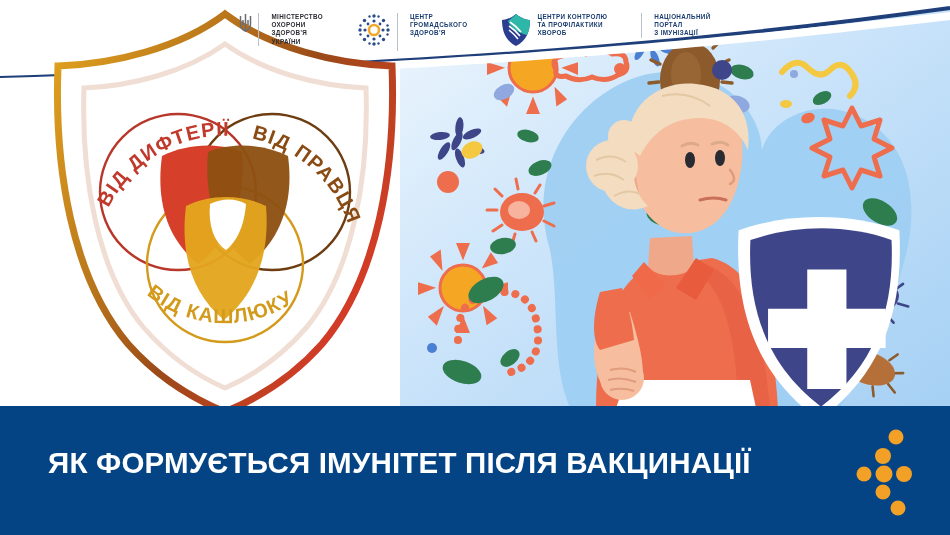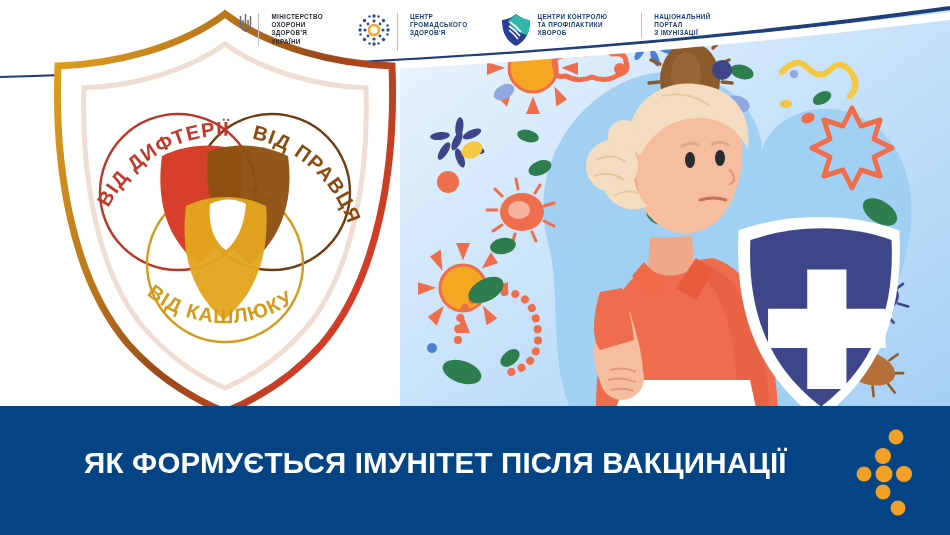--- a/index.html
+++ b/index.html
@@ -41,21 +41,20 @@
 
   
   .banner{
     position:absolute;left:0;top:406px;width:950px;height:129px;background:#044484;
   }
   .banner-title{
     position:absolute;left:48px;top:446px;width:790px;
     color:#ffffff;font-size:29.5px;font-weight:700;letter-spacing:.2px;
     text-transform:uppercase;line-height:34px;white-space:nowrap;
     font-family:"Liberation Sans","DejaVu Sans",sans-serif;
-    margin-left:36px;
   }
   .dots{position:absolute;left:852px;top:428px;width:86px;height:88px;}
 </style>
 </head>
 <body>
 
 <div class="poster">
 
   <div class="illus-panel">
     <svg class="illus-svg" viewBox="0 0 550 408">

